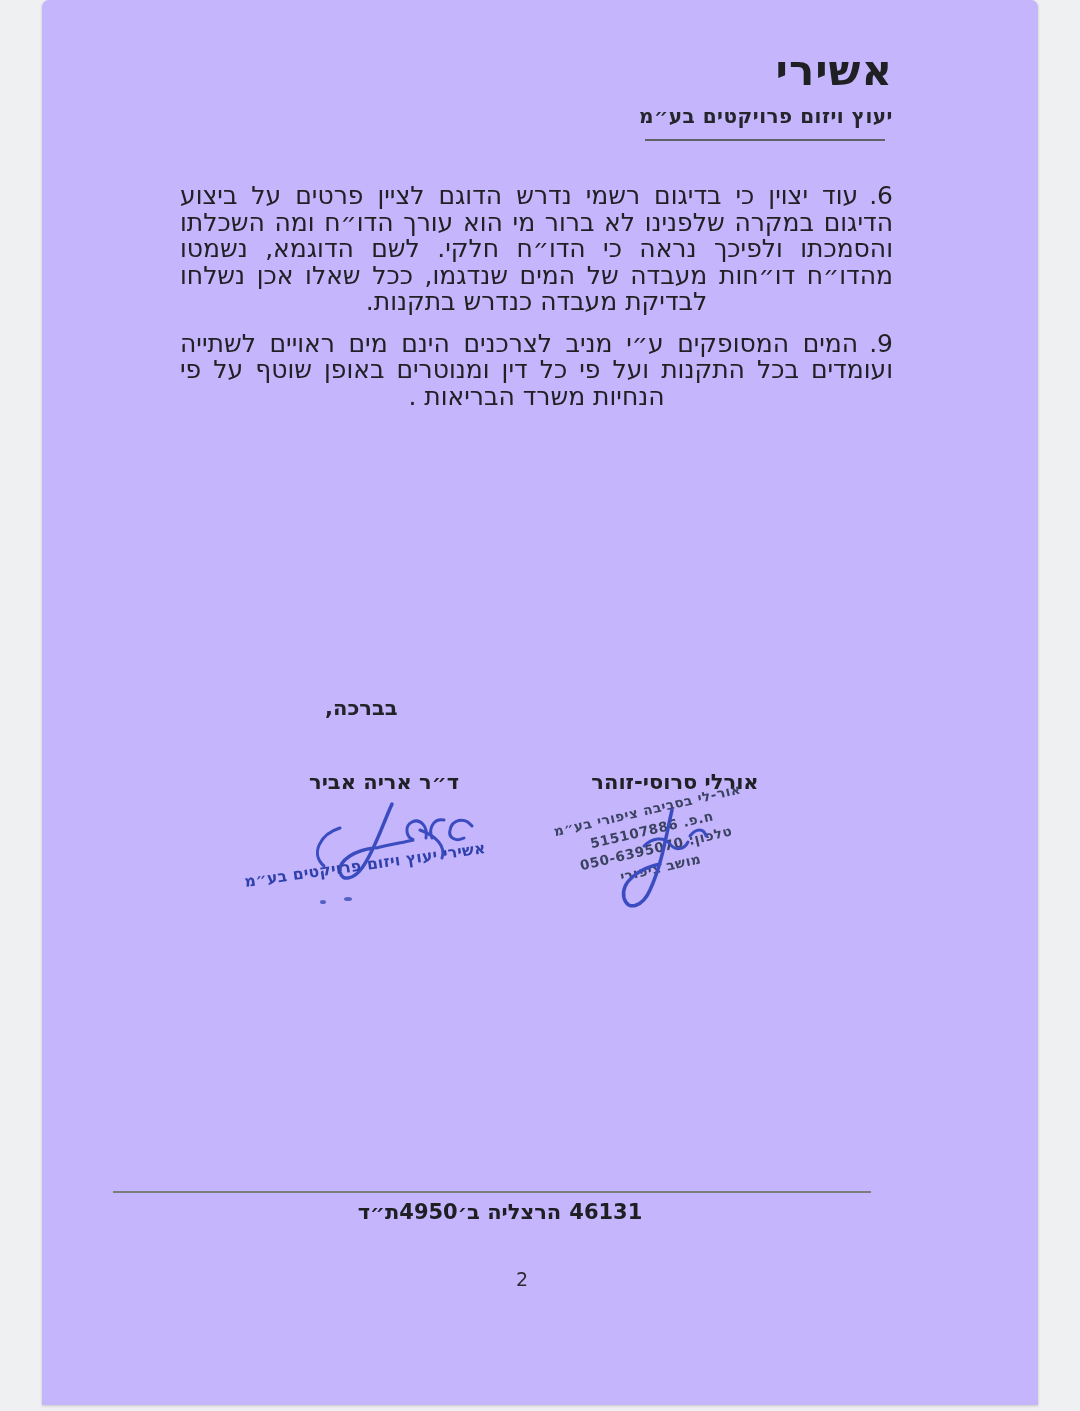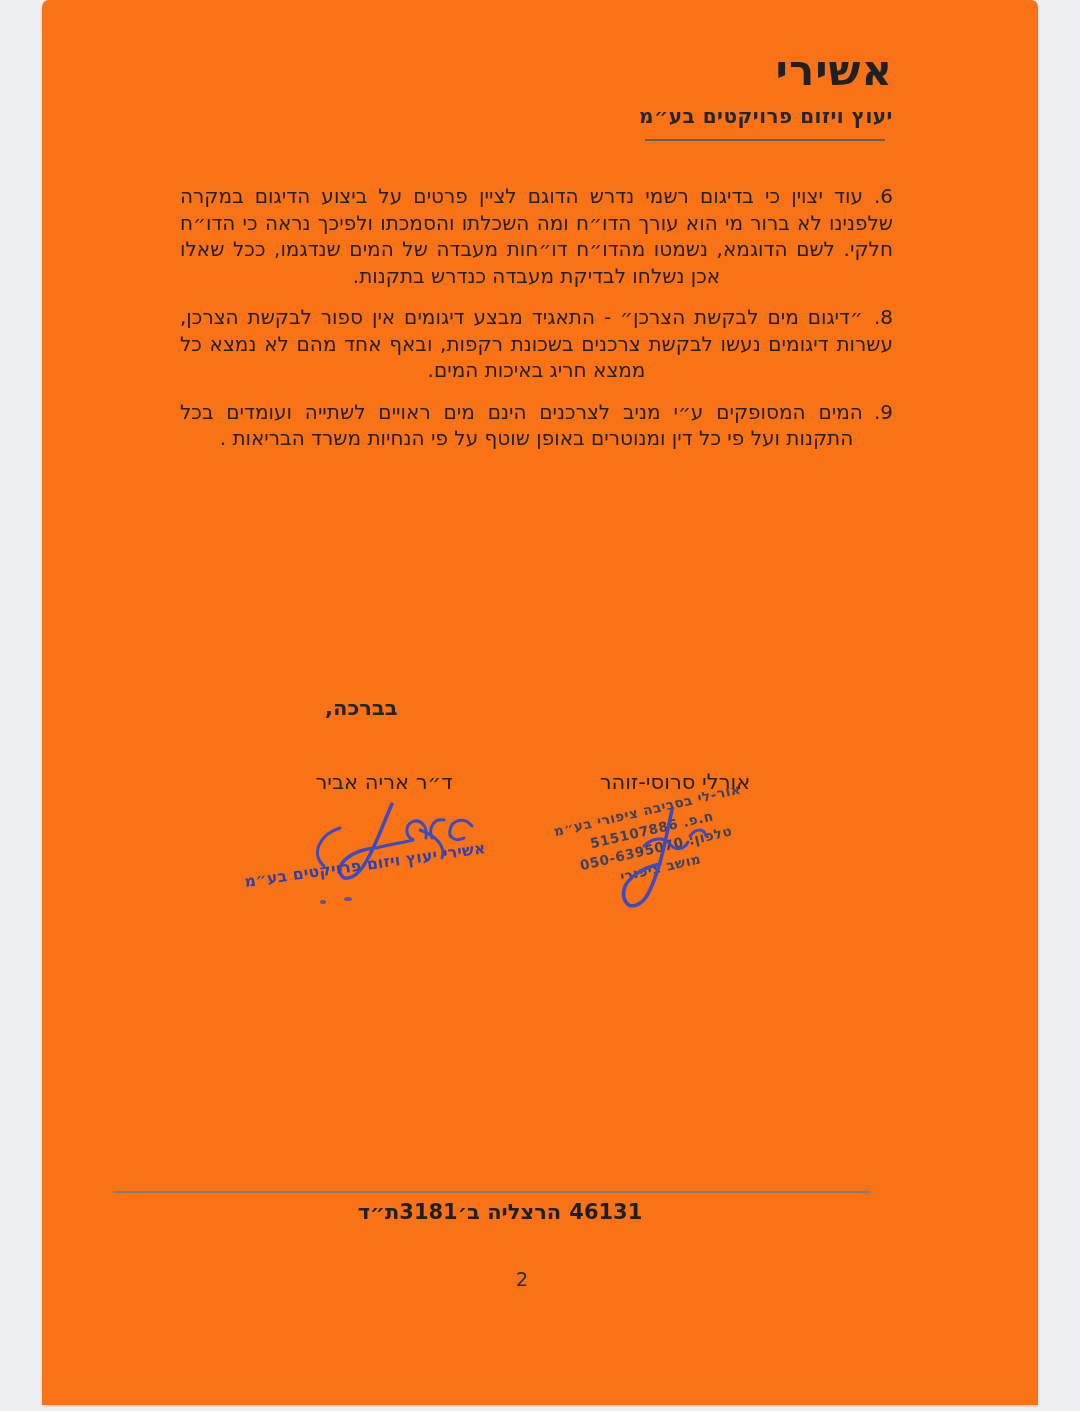--- a/index.html
+++ b/index.html
@@ -6,21 +6,21 @@
   body{
     width:1080px;height:1411px;
     background:#eff0f2;
     font-family:"DejaVu Sans",sans-serif;
     position:relative;
     overflow:hidden;
   }
   .page{
     position:absolute;left:42px;top:0;
     width:996px;height:1405px;
-    background:#f97316;
+    background:#c4b5fd;
     border-radius:7px 7px 0 0;
     box-shadow:0 1px 3px rgba(0,0,0,.18);
   }
   .abs{position:absolute;}
 
   
   .company-title{
     top:46px;right:145px;
     font-size:42px;font-weight:bold;color:#1e2024;
     direction:rtl;letter-spacing:1px;
@@ -33,37 +33,37 @@
   .header-rule{
     top:139px;right:153px;width:240px;height:2px;
     background:#5f6164;
   }
 
   
   .letter-body{
     top:183px;left:138px;width:713px;
     direction:rtl;
     color:#212124;
-    font-size:20px;line-height:26.5px;
+    font-size:25px;line-height:26.5px;
   }
   .para{
     text-align:justify;
     text-align-last:center;
     margin:0 0 15px 0;
   }
   .para .num{margin-left:11px;}
 
   
   .salutation{
     top:696px;left:283px;
     font-size:21px;font-weight:bold;color:#222428;direction:rtl;
   }
   .signatory{
     top:770px;
-    font-size:21px;font-weight:normal;color:#1f2125;
+    font-size:21px;font-weight:bold;color:#1f2125;
     direction:rtl;text-align:center;white-space:nowrap;
   }
   .signatory-left{left:262px;width:160px;}
   .signatory-right{left:548px;width:170px;}
 
   
   .stamp-left{left:190px;top:804px;width:266px;height:126px;}
   .stamp-left-text{
     position:absolute;left:0;top:52px;width:266px;
     transform:rotate(-8deg);
@@ -114,21 +114,20 @@
 <body>
 
 <div class="page">
 
   <div class="abs company-title">אשירי</div>
   <div class="abs company-tagline">יעוץ ויזום פרויקטים בע״מ</div>
   <div class="abs header-rule"></div>
 
   <div class="abs letter-body">
     <p class="para"><span class="num">6.</span><span>עוד יצוין כי בדיגום רשמי נדרש הדוגם לציין פרטים על ביצוע הדיגום במקרה שלפנינו לא ברור מי הוא עורך הדו״ח ומה השכלתו והסמכתו ולפיכך נראה כי הדו״ח חלקי. לשם הדוגמא, נשמטו מהדו״ח דו״חות מעבדה של המים שנדגמו, ככל שאלו אכן נשלחו לבדיקת מעבדה כנדרש בתקנות.</span></p>
-    <p class="para"><span class="num">8.</span><span>״דיגום מים לבקשת הצרכן״ - התאגיד מבצע דיגומים אין ספור לבקשת הצרכן, עשרות דיגומים נעשו לבקשת צרכנים בשכונת רקפות, ובאף אחד מהם לא נמצא כל ממצא חריג באיכות המים.</span></p>
     <p class="para"><span class="num">9.</span><span>המים המסופקים ע״י מניב לצרכנים הינם מים ראויים לשתייה ועומדים בכל התקנות ועל פי כל דין ומנוטרים באופן שוטף על פי הנחיות משרד הבריאות .</span></p>
   </div>
 
   <div class="abs salutation">בברכה,</div>
   <div class="abs signatory signatory-right">אורלי סרוסי-זוהר</div>
   <div class="abs signatory signatory-left">ד״ר אריה אביר</div>
 
   <div class="abs stamp-left">
     <svg class="sig-svg sig-left-svg" viewBox="0 0 230 110" fill="none" stroke="#3a4cc0" stroke-width="3" stroke-linecap="round">
       <path d="M212,26 c-8,-10 -20,-6 -22,4 c-2,8 6,12 14,8"></path>
@@ -153,19 +152,19 @@
     <svg class="sig-svg sig-right-svg" viewBox="0 0 130 140" fill="none" stroke="#3a4cc0" stroke-width="3" stroke-linecap="round">
       <path d="M78,12 c-6,26 -10,54 -22,80 c-7,16 -22,22 -26,8 c-4,-16 16,-30 36,-34" stroke-width="3.5"></path>
       <path d="M50,48 c8,-8 20,-10 26,-2 c5,7 14,6 18,-2"></path>
       <path d="M96,38 c6,-8 14,-8 16,0"></path>
     </svg>
   </div>
 
   <div class="abs footer-rule"></div>
   <div class="abs footer-address">
     <span class="tok">ת״ד</span>
-    <span class="tok">3181</span>
+    <span class="tok">4950</span>
     <span class="tok">הרצליה ב׳</span>
     <span class="tok tok-zip">46131</span>
   </div>
   <div class="abs page-number">2</div>
 
 </div>
 
 </body></html>

